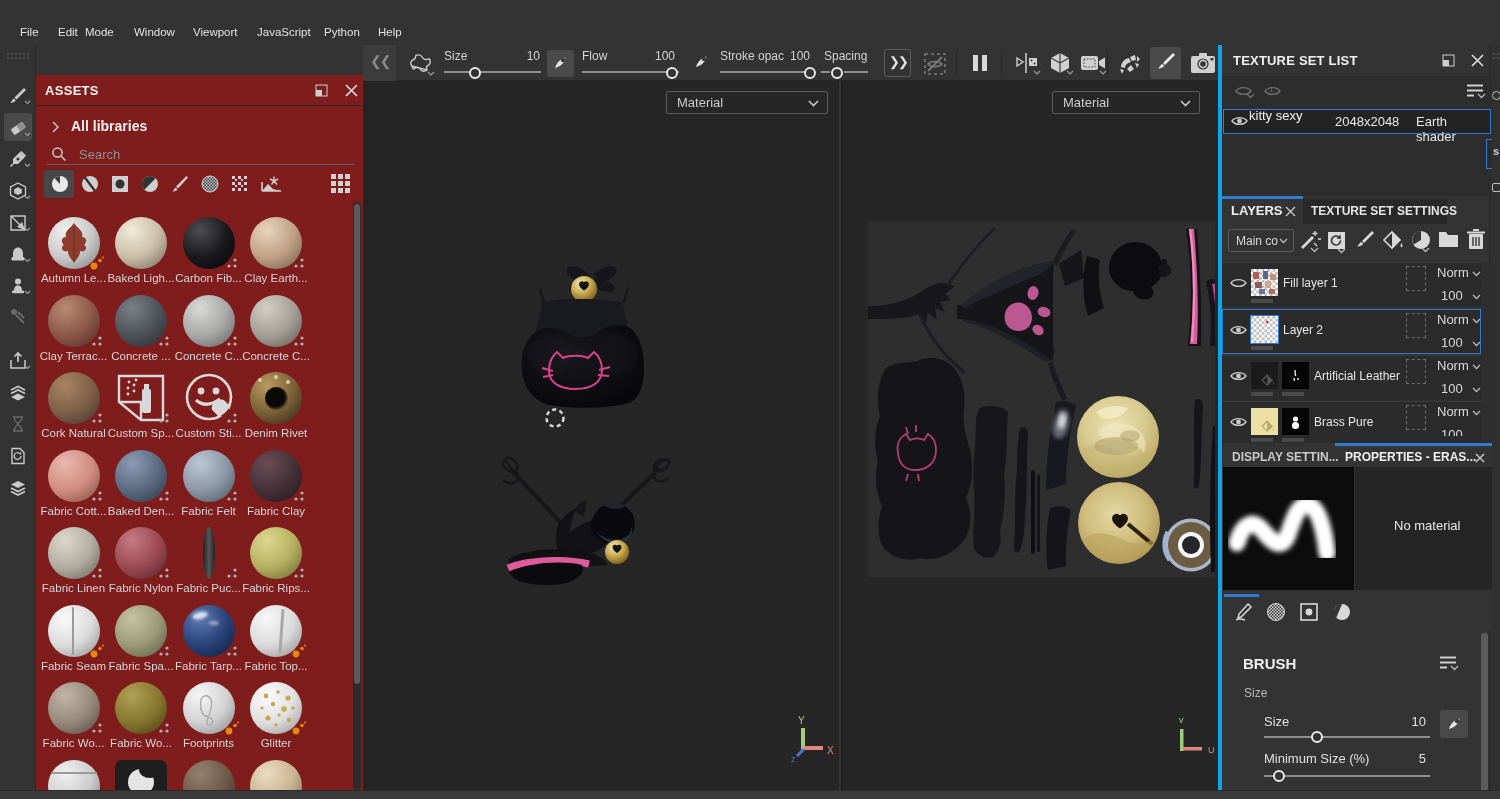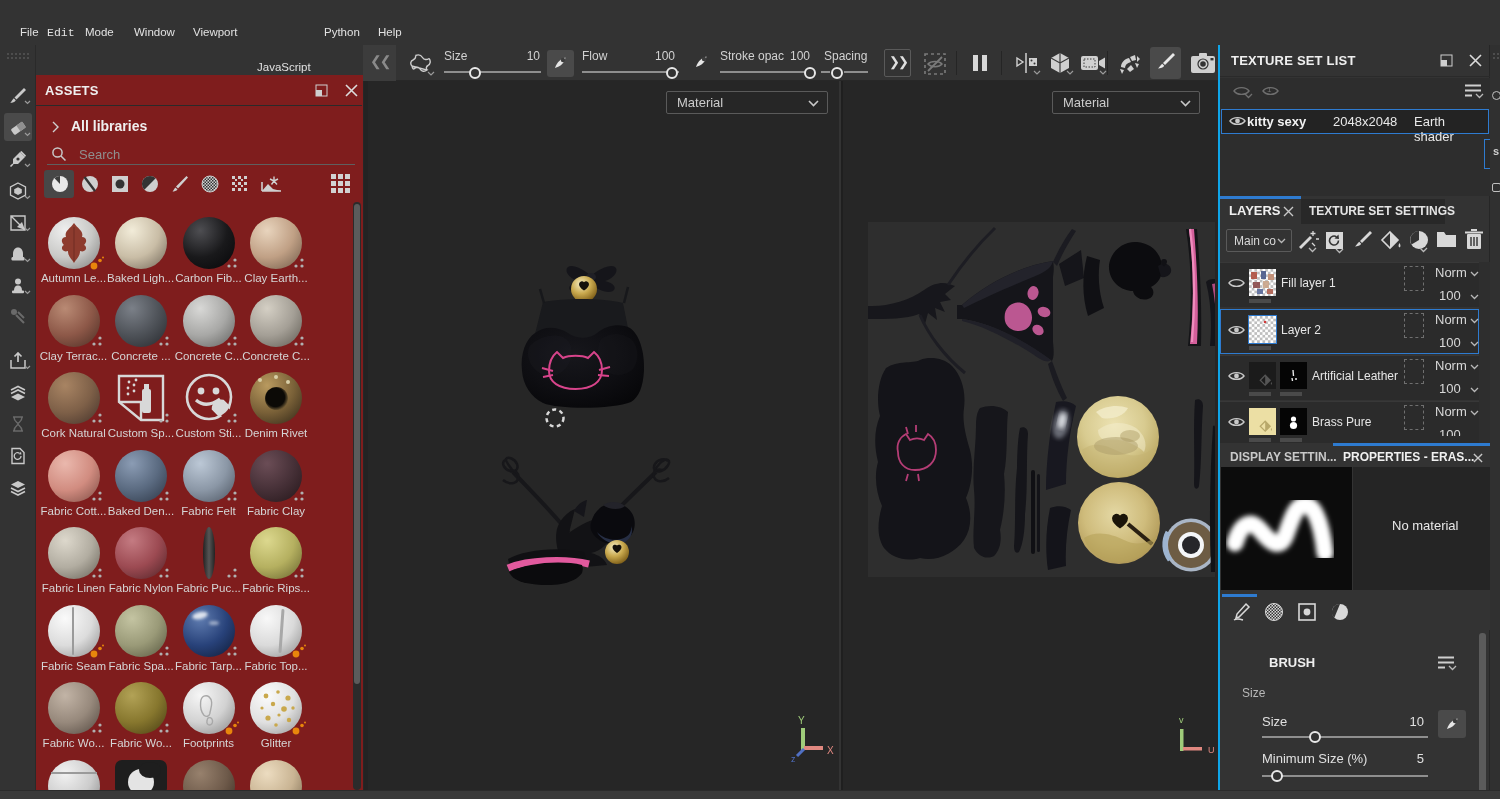--- a/index.html
+++ b/index.html
@@ -25,39 +25,39 @@
     border-bottom:1px solid #272727; }
   
   #assets { left:36px; top:45px; width:328px; height:745px; background:#7f1d1d;margin-top:30px; }
   
   #vp3d { left:363px; top:81px; width:476px; height:709px; background:#262626; }
   #vp2d { left:841px; top:81px; width:377px; height:709px; background:#262626;
     border-left:2px solid #1f1f1f; }
   #uvsq { position:absolute; left:25px; top:141px; width:347px; height:355px; background:#2e2e2e; }
   
   #rightpanel { left:1218px; top:45px; width:270px; height:754px; background:#333333;
-    border-left:2px solid #0ea5e9; }
+    border-left:4px solid #0ea5e9; }
   #rightsliver { left:1489px; top:45px; width:11px; height:754px; background:#303030;
     border-left:1px solid #262626; }
   #bottomband { left:0; top:790px; width:1500px; height:9px; background:#3a3a3a; z-index:6;
     border-top:1px solid #2b2b2b; }
   .dd { border:1px solid #5a5a5a; border-radius:2px; color:#cccccc; font-size:13px; }
 </style>
 </head>
 <body>
 <div id="app">
 
 
   <div id="menubar" class="abs">
     <span style="left:11px;margin-left:9px;">File</span>
-    <span style="left:47px;font-family:Liberation Mono, monospace;">Edit</span>
+    <span style="left:58px;">Edit</span>
     <span style="left:85px;">Mode</span>
     <span style="left:134px;">Window</span>
     <span style="left:193px;">Viewport</span>
-    <span style="left:257px;margin-top:35px;">JavaScript</span>
+    <span style="left:257px;">JavaScript</span>
     <span style="left:324px;">Python</span>
     <span style="left:378px;">Help</span>
   </div>
 
   <div id="leftstrip" class="abs">
     <svg class="abs" style="left:7px;top:8px;" width="22" height="6" viewBox="0 0 22 6">
         <g fill="#4d4d4d">
           <rect x="0" y="0" width="2" height="2"></rect>
           <rect x="4" y="0" width="2" height="2"></rect>
           <rect x="8" y="0" width="2" height="2"></rect>
@@ -257,21 +257,21 @@
             <path d="M26 6 C22 12 16 14 18 20 C14 20 12 24 16 28 C12 30 14 36 20 34 C20 40 24 42 26 46 C28 42 32 40 32 34 C38 36 40 30 36 28 C40 24 38 20 34 20 C36 14 30 12 26 6 Z" fill="#8d3b2e"></path>
             <path d="M26 10 V44" stroke="#7a3227" stroke-width="1.5"></path>
           </svg></div>
         <svg style="position:absolute;left:52.5px;top:55px;" width="16" height="16" viewBox="0 0 16 16">
           <circle cx="5" cy="11" r="3.4" fill="#e8860c"></circle>
           <circle cx="11" cy="5.5" r="1.8" fill="#e8860c"></circle>
           <circle cx="14" cy="2.5" r="1" fill="#e8860c"></circle>
         </svg>
         <div style="position:absolute;left:3.5px;top:72px;width:68px;text-align:center;font-size:11.5px;color:#d5d5d5;white-space:nowrap;">Autumn Le...</div>
         <div style="position:absolute;left:79px;top:17px;width:52px;height:52px;background:radial-gradient(circle at 33% 26%, #f2ecd9 0%, #c9bda6 52%, #6e6355 100%); border-radius:50%;"></div>
-        <div style="position:absolute;left:71px;top:72px;width:68px;text-align:left;font-size:11.5px;color:#d5d5d5;white-space:nowrap;">Baked Ligh...</div>
+        <div style="position:absolute;left:71px;top:72px;width:68px;text-align:center;font-size:11.5px;color:#d5d5d5;white-space:nowrap;">Baked Ligh...</div>
         <div style="position:absolute;left:146.5px;top:17px;width:52px;height:52px;background:radial-gradient(circle at 33% 26%, #4e4e52 0%, #19191b 52%, #060608 100%); border-radius:50%;"></div>
         <svg style="position:absolute;left:189.5px;top:57px;" width="12" height="12" viewBox="0 0 12 12">
           <g fill="#b0b0b0">
             <circle cx="3" cy="9" r="1.6"></circle>
             <circle cx="9" cy="9" r="1.6"></circle>
             <circle cx="9" cy="3" r="1.6"></circle>
           </g>
         </svg>
         <div style="position:absolute;left:138.5px;top:72px;width:68px;text-align:center;font-size:11.5px;color:#d5d5d5;white-space:nowrap;">Carbon Fib...</div>
         <div style="position:absolute;left:214px;top:17px;width:52px;height:52px;background:radial-gradient(circle at 33% 26%, #e8d4bd 0%, #c0a085 52%, #6d5847 100%); border-radius:50%;"></div>
@@ -898,21 +898,21 @@
         </g>
       </svg>
       <svg style="position:absolute;left:255px;top:48px;" width="9" height="6" viewBox="0 0 9 6">
         <path d="M1 1 L4.5 4.5 L8 1" fill="none" stroke="#b8b8b8" stroke-width="1.3"></path>
       </svg>
       <div style="position:absolute;left:1px;top:64px;width:268px;height:25px;background:#232323;border:1px solid #2e7bd0;"></div>
       <svg style="position:absolute;left:9px;top:70px;" width="17" height="12" viewBox="0 0 17 12">
         <path d="M1 6 C4 1.5 13 1.5 16 6 C13 10.5 4 10.5 1 6 Z" fill="none" stroke="#c8c8c8" stroke-width="1.4"></path>
         <circle cx="8.5" cy="6" r="2.4" fill="#c8c8c8"></circle>
       </svg>
-      <span style="position:absolute;left:27px;top:69px;font-size:13px;font-weight:bold;color:#f2f2f2;">kitty sexy</span>
+      <span style="position:absolute;left:27px;top:63px;font-size:13px;font-weight:normal;color:#f2f2f2;">kitty sexy</span>
       <span style="position:absolute;left:113px;top:69px;font-size:13px;color:#e8e8e8;">2048x2048</span>
       <span style="position:absolute;left:194px;top:69px;font-size:13px;color:#e8e8e8;">Earth shader</span>
       <div style="position:absolute;left:0;top:151px;width:81px;height:3px;background:#2e7bd0;"></div>
       <div style="position:absolute;left:81px;top:154px;width:144px;height:25px;background:#282828;"></div>
       <span style="position:absolute;left:9px;top:158px;font-size:13px;font-weight:bold;color:#f0f0f0;">LAYERS</span>
       <svg style="position:absolute;left:63px;top:161px;" width="11" height="11" viewBox="0 0 11 11">
         <path d="M1 1 L10 10 M10 1 L1 10" stroke="#c8c8c8" stroke-width="1.4"></path>
       </svg>
       <span style="position:absolute;left:89px;top:159px;font-size:12px;font-weight:bold;color:#e4e4e4;">TEXTURE SET SETTINGS</span>
       <div style="position:absolute;left:6px;top:184px;width:66px;height:23px;border:1px solid #5a5a5a;border-radius:2px;">
@@ -1098,21 +1098,21 @@
         <circle cx="10" cy="10" r="8.5" fill="url(#hx2)" stroke="#d8d8d8"></circle>
       </svg>
       <svg style="position:absolute;left:77px;top:557px;" width="20" height="20" viewBox="0 0 20 20">
         <rect x="2" y="2" width="16" height="16" fill="none" stroke="#d8d8d8" stroke-width="1.6"></rect>
         <circle cx="10" cy="10" r="3.4" fill="#d8d8d8"></circle>
       </svg>
       <svg style="position:absolute;left:110px;top:557px;" width="20" height="20" viewBox="0 0 20 20">
         <circle cx="10" cy="10" r="8" fill="#d8d8d8"></circle>
         <path d="M10 2 A8 8 0 0 0 4.3 15.7 Z" fill="#333"></path>
       </svg>
-      <span style="position:absolute;left:21px;top:610px;font-size:13px;font-weight:bold;color:#efefef;margin-left:28px;">BRUSH</span>
+      <span style="position:absolute;left:21px;top:610px;font-size:15px;font-weight:bold;color:#efefef;">BRUSH</span>
       <svg style="position:absolute;left:218px;top:611px;" width="17" height="14" viewBox="0 0 17 14">
         <g stroke="#cfcfcf" stroke-width="1.8">
           <path d="M0 1.5 h16 M0 6.5 h16 M0 11.5 h7"></path>
         </g>
       </svg>
       <svg style="position:absolute;left:228px;top:620px;" width="9" height="6" viewBox="0 0 9 6">
         <path d="M1 1 L4.5 4.5 L8 1" fill="none" stroke="#b8b8b8" stroke-width="1.3"></path>
       </svg>
       <span style="position:absolute;left:22px;top:641px;font-size:12px;color:#b8b8b8;">Size</span>
       <span style="position:absolute;left:42px;top:669px;font-size:13px;color:#e0e0e0;">Size</span>

